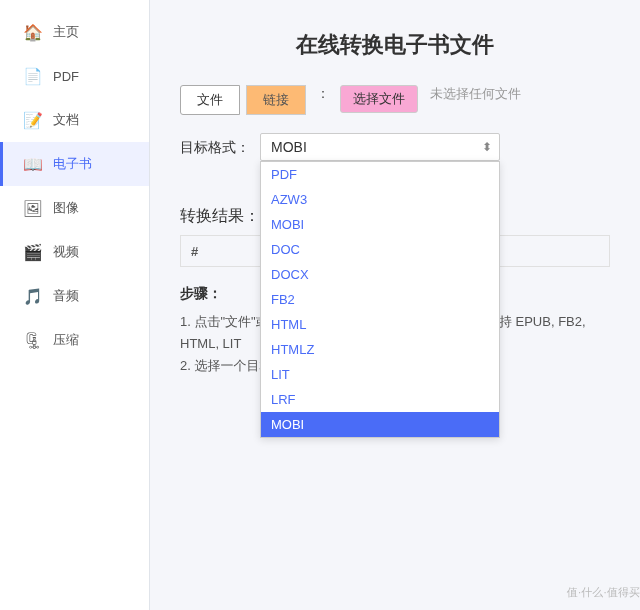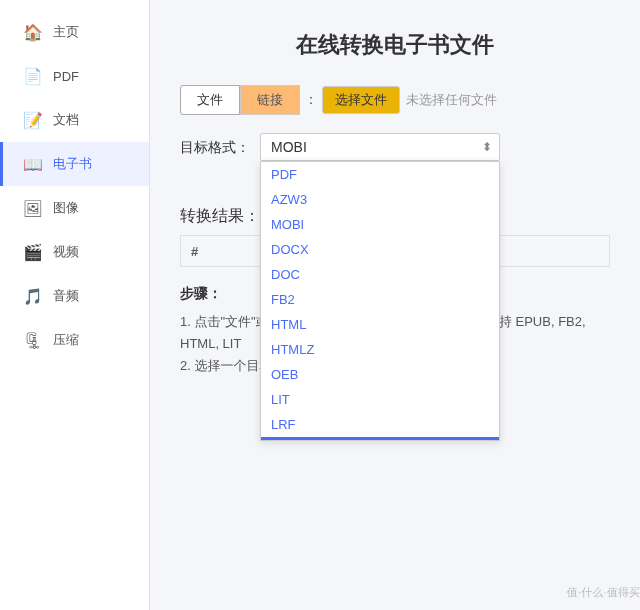--- a/index.html
+++ b/index.html
@@ -60,43 +60,44 @@
     .page-title {
       font-size: 22px;
       color: #333;
       margin-bottom: 25px;
       text-align: center;
     }
 
     
     .file-link-row {
       display: flex;
-      align-items: center;
+      align-items: flex-start;
       margin-bottom: 18px;
+      gap: 6px;
     }
     .toggle-btn {
       padding: 5px 16px;
       border: 1px solid #ccc;
       background: #fdba74;
       cursor: pointer;
       font-size: 13px;
       color: #555;
     }
     .toggle-btn.active {
       background: #fff;
       border-color: #aaa;
       color: #333;
     }
     .toggle-btn:first-child { border-radius: 3px 0 0 3px; }
     .toggle-btn:last-child { border-radius: 0 3px 3px 0; }
     .colon { color: #555; margin: 0 4px; font-size: 14px; }
     .file-chooser-btn {
       padding: 4px 12px;
       border: 1px solid #ccc;
-      background: #eab308;
+      background: #f9a8d4;
       cursor: pointer;
       font-size: 13px;
       border-radius: 3px;
       color: #333;
     }
     .no-file-text {
       font-size: 13px;
       color: #999;
       margin-left: 6px;
     }
@@ -267,26 +268,25 @@
     <span class="format-label">目标格式：</span>
     <div class="dropdown-container">
       <div class="dropdown-selected">
         <span>MOBI</span>
         <span class="dropdown-arrow">⬍</span>
       </div>
       <div class="dropdown-list">
         <div class="dropdown-list-item color-blue">PDF</div>
         <div class="dropdown-list-item color-blue">AZW3</div>
         <div class="dropdown-list-item color-blue">MOBI</div>
+        <div class="dropdown-list-item color-blue">DOC</div>
         <div class="dropdown-list-item color-blue">DOCX</div>
-        <div class="dropdown-list-item color-blue">DOC</div>
         <div class="dropdown-list-item color-blue">FB2</div>
         <div class="dropdown-list-item color-blue">HTML</div>
         <div class="dropdown-list-item color-blue">HTMLZ</div>
-        <div class="dropdown-list-item color-blue">OEB</div>
         <div class="dropdown-list-item color-blue">LIT</div>
         <div class="dropdown-list-item color-blue">LRF</div>
         <div class="dropdown-list-item selected">MOBI</div>
 
       </div>
     </div>
   </div>
 
   <div class="results-section">
     <div class="results-label">转换结果：</div>

